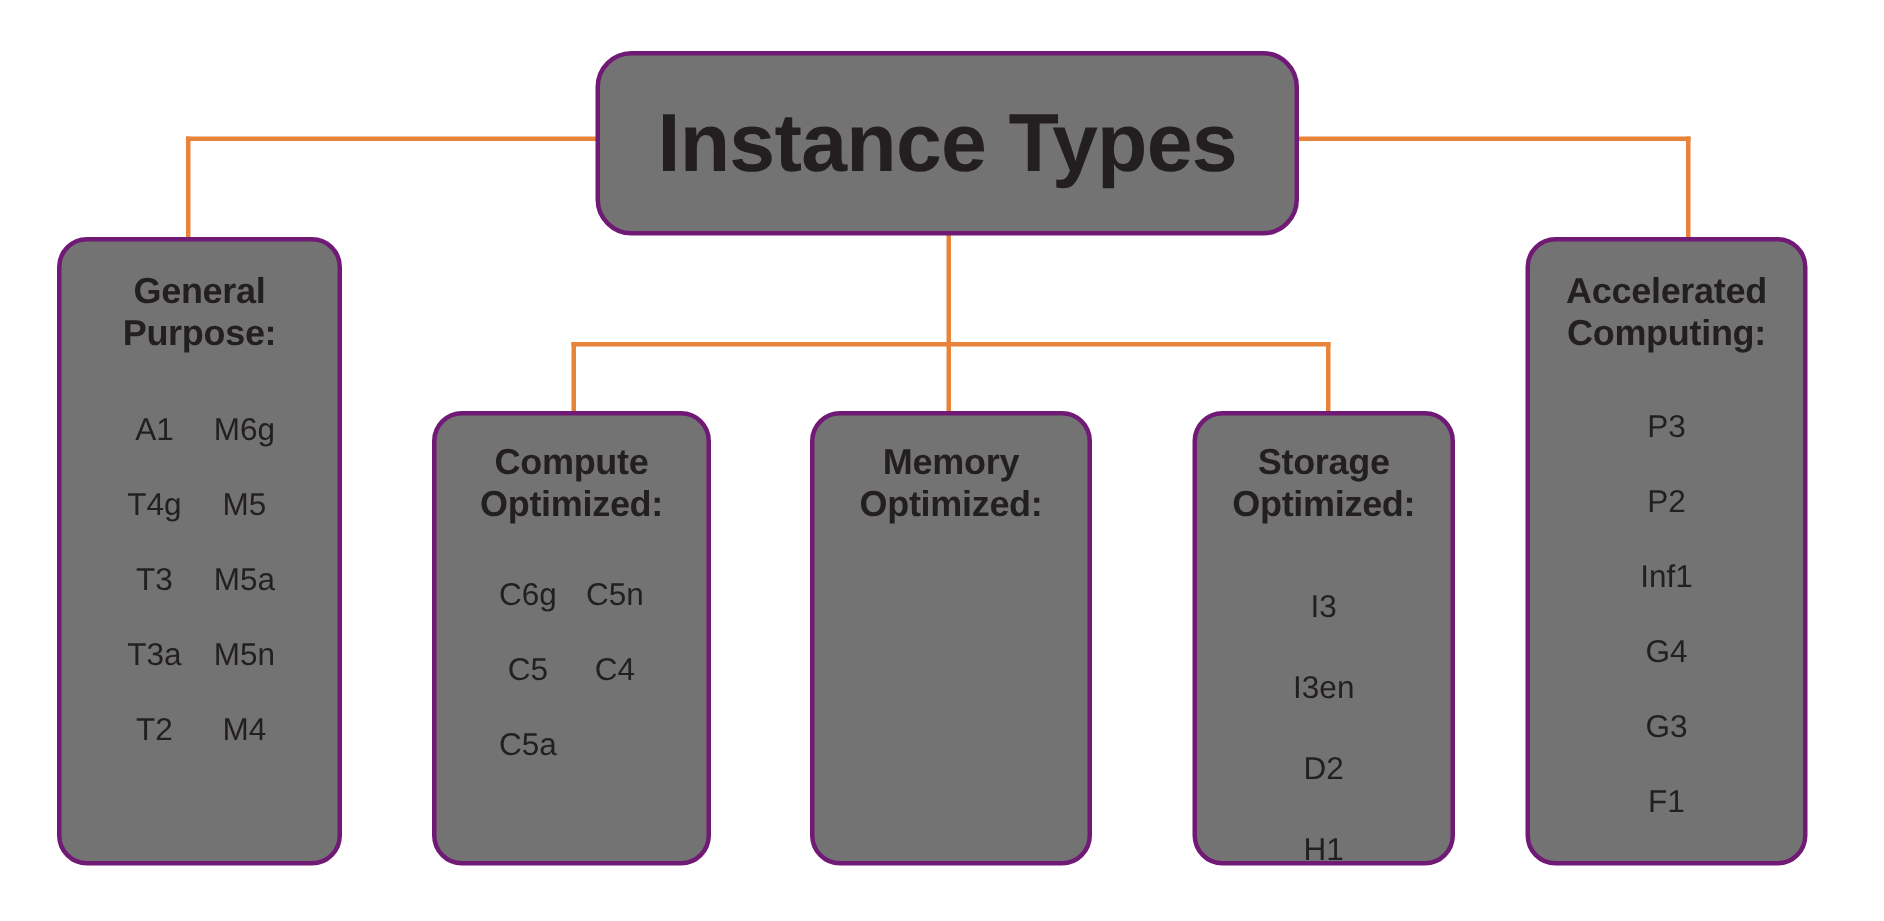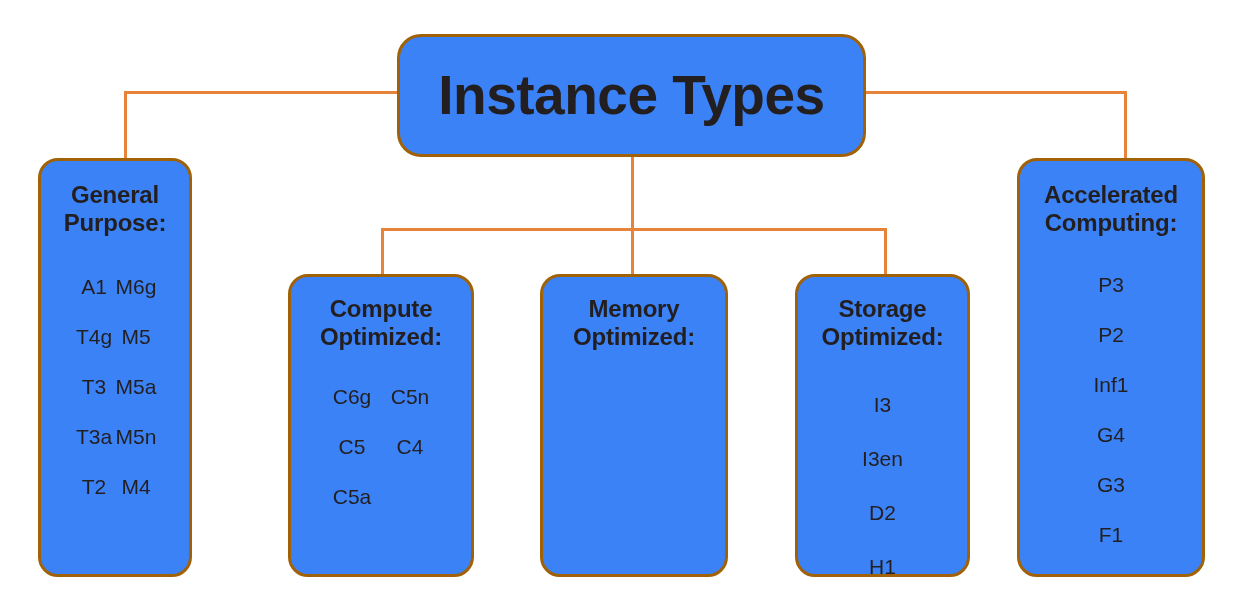--- a/index.html
+++ b/index.html
@@ -26,23 +26,23 @@
     position: absolute;
     background: #e8833a;
   }
   .conn-h { height: 3px; }
   .conn-v { width: 3px; }
 
   
   .node {
     position: absolute;
     box-sizing: border-box;
-    border: 3px solid #a16207;
+    border: 3px solid #701a75;
     border-radius: 20px;
-    background: #3b82f6;
+    background: #737373;
     display: flex;
     flex-direction: column;
     align-items: center;
   }
   .node-title {
     font-weight: bold;
     color: #231f20;
     text-align: center;
     line-height: 1.18;
     white-space: pre-line;
@@ -89,21 +89,21 @@
     line-height: 1;
     color: #231f20;
     height: 50px;
     display: flex;
     align-items: center;
     justify-content: center;
   }
   .item.empty { visibility: hidden; }
 
   
-  #node-general      { left: 38px;   top: 158px; width: 154px; height: 419px; }
+  #node-general      { left: 38px;   top: 158px; width: 190px; height: 419px; }
   #node-compute      { left: 288px;  top: 274px; width: 186px; height: 303px; }
   #node-memory       { left: 540px;  top: 274px; width: 188px; height: 303px; }
   #node-storage      { left: 795px;  top: 274px; width: 175px; height: 303px; }
   #node-accelerated  { left: 1017px; top: 158px; width: 188px; height: 419px; }
 
   #node-general .items     { margin-top: 24px; }
   #node-accelerated .items { margin-top: 22px; }
   #node-storage .items     { margin-top: 26px; }
   #node-storage .item      { height: 54px; }
   #node-accelerated .item  { height: 50px; }

